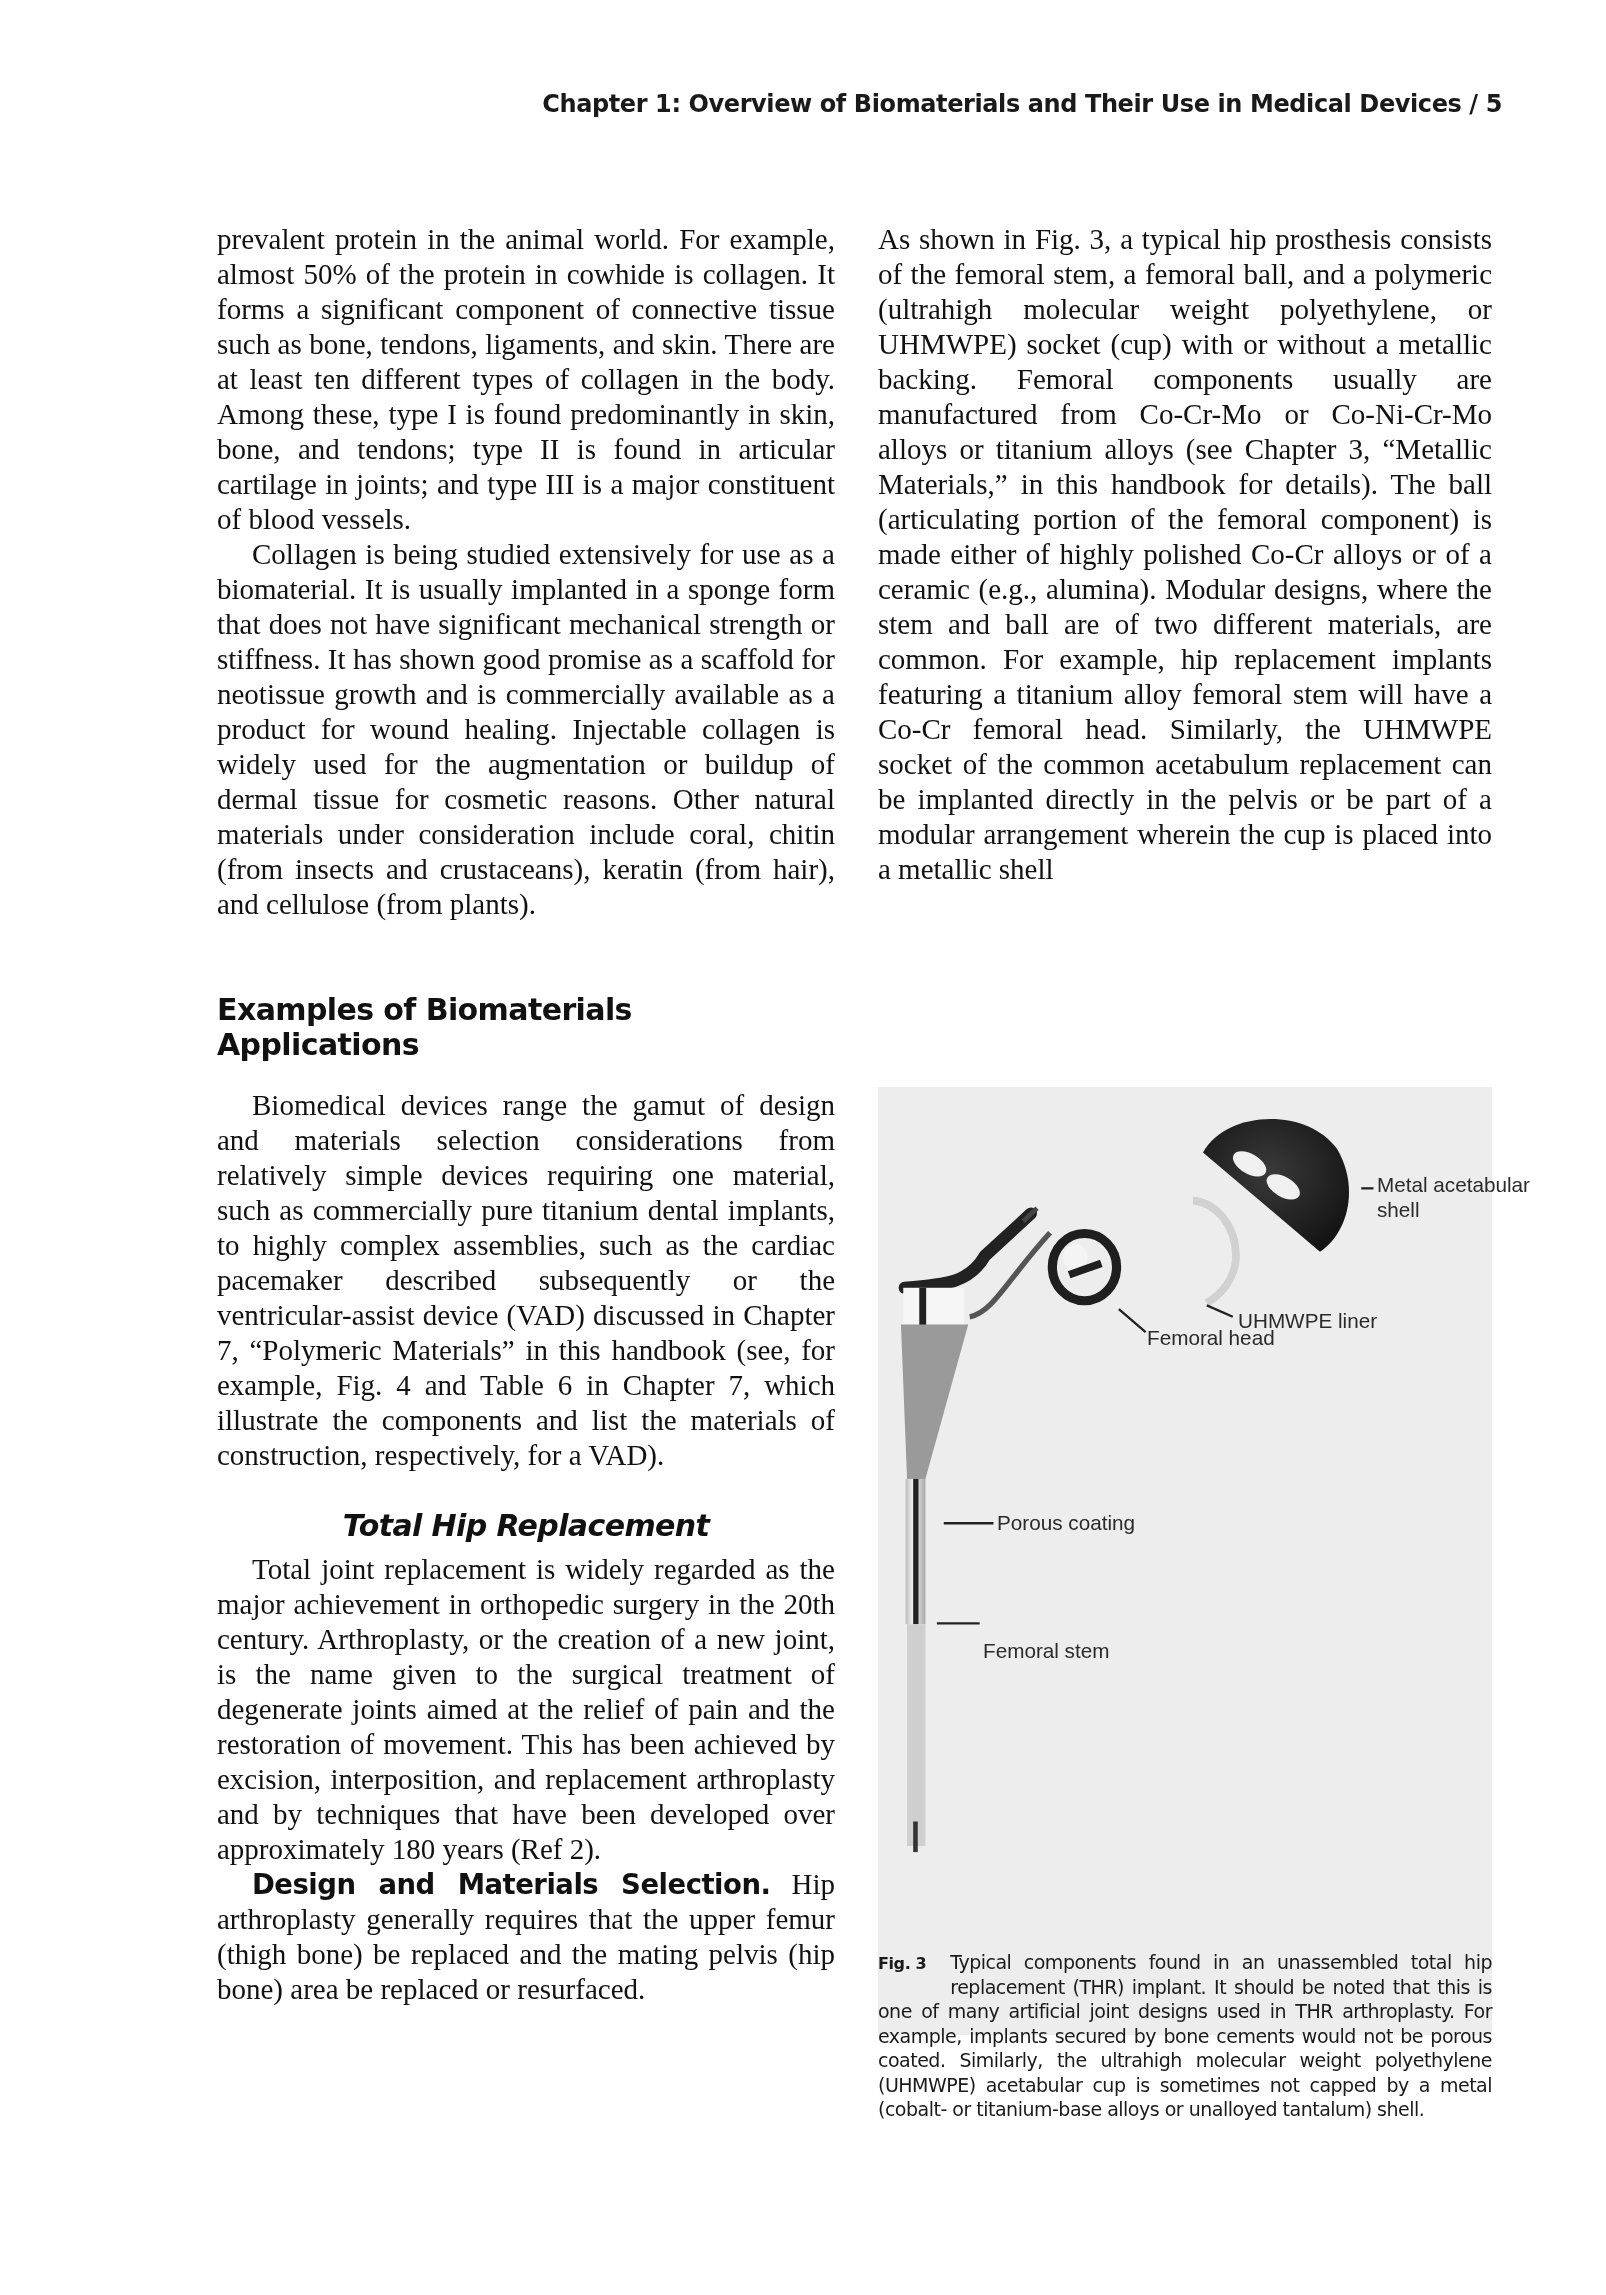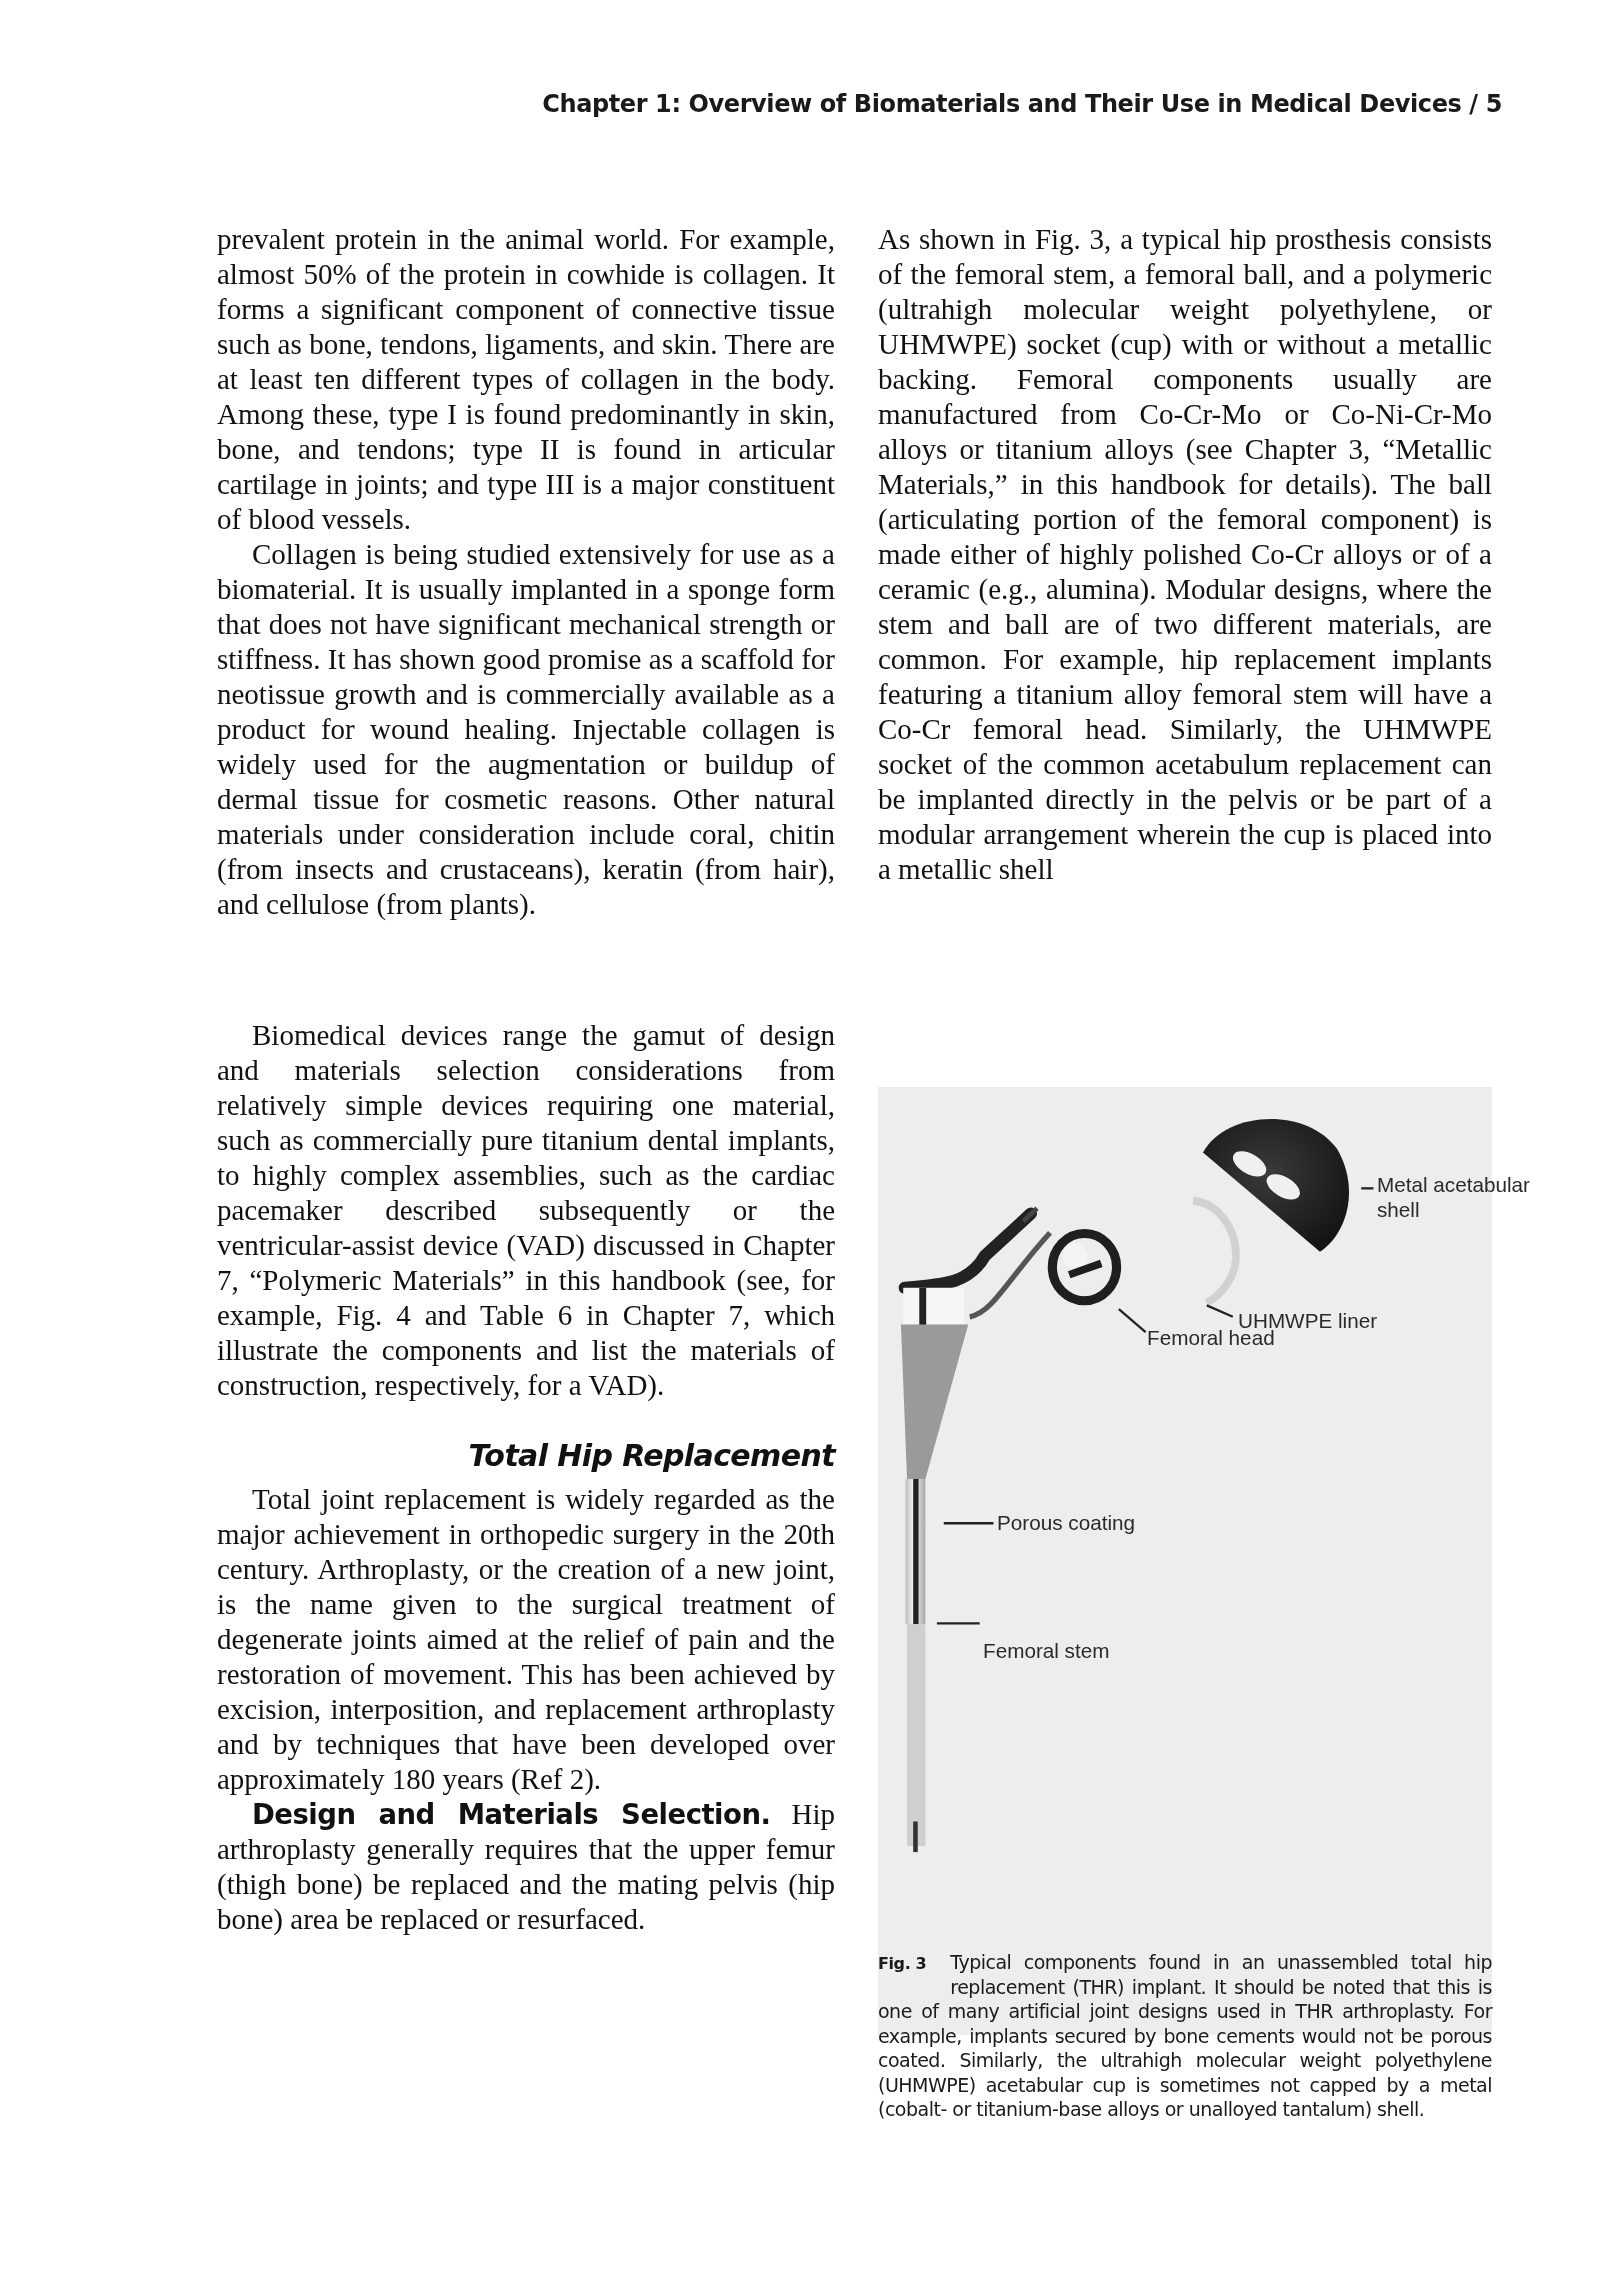--- a/index.html
+++ b/index.html
@@ -13,39 +13,40 @@
   .col p { margin: 0; }
   .ind { text-indent: 35px; }
   .left { left: 217px; width: 618px; top: 222px; }
   .right-text { left: 878px; width: 614px; top: 222px; }
   h2.sect {
     font-family: "DejaVu Sans", sans-serif; font-weight: bold; font-size: 30px;
     letter-spacing: -0.6px; margin: 0; line-height: 35px; text-align: left;
   }
   h3.subsect {
     font-family: "DejaVu Sans", sans-serif; font-weight: bold; font-style: italic; font-size: 30px;
-    letter-spacing: -0.6px; margin: 0; line-height: 35px; text-align: right;
+    letter-spacing: -0.6px; margin: 0; line-height: 35px; text-align: center;
   }
   .runin { font-family: "DejaVu Sans", sans-serif; font-weight: bold; font-size: 27.5px; letter-spacing: -0.5px; }
   .figure { position: absolute; left: 878px; top: 1087px; width: 614px; height: 948px; background: #ededed; }
   .figure svg { position: absolute; left: 0; top: 0; }
   .flabel { position: absolute; font-family: "Liberation Sans", sans-serif; font-size: 20.7px; color: #2a2a2a; line-height: 24.5px; white-space: nowrap; }
   .caption { position: absolute; left: 878px; top: 1950px; width: 614px; font-family: "DejaVu Sans", sans-serif; font-size: 19px; line-height: 24.5px; text-align: justify; color: #1a1a1a; letter-spacing: -0.5px; }
   .caption .figno { font-weight: bold; font-size: 16px; letter-spacing: -0.4px; float: left; margin-right: 24px; line-height: 27.5px; }
   .caption .captext { display: block; }
 </style>
 </head>
 <body>
 
 <div class="header">Chapter 1: Overview of Biomaterials and Their Use in Medical Devices  /  5</div>
 
 <div class="col left">
   <p>prevalent protein in the animal world. For example, almost 50% of the protein in cowhide is collagen. It forms a significant component of connective tissue such as bone, tendons, ligaments, and skin. There are at least ten different types of collagen in the body. Among these, type I is found predominantly in skin, bone, and tendons; type II is found in articular cartilage in joints; and type III is a major constituent of blood vessels.</p>
   <p class="ind">Collagen is being studied extensively for use as a biomaterial. It is usually implanted in a sponge form that does not have significant mechanical strength or stiffness. It has shown good promise as a scaffold for neotissue growth and is commercially available as a product for wound healing. Injectable collagen is widely used for the augmentation or buildup of dermal tissue for cosmetic reasons. Other natural materials under consideration include coral, chitin (from insects and crustaceans), keratin (from hair), and cellulose (from plants).</p>
   <div style="height:70px"></div>
+  <h2 class="sect">Examples of Biomaterials Applications</h2>
   <div style="height:26px"></div>
   <p class="ind">Biomedical devices range the gamut of design and materials selection considerations from relatively simple devices requiring one material, such as commercially pure titanium dental implants, to highly complex assemblies, such as the cardiac pacemaker described subsequently or the ventricular-assist device (VAD) discussed in Chapter 7, “Polymeric Materials” in this handbook (see, for example, Fig. 4 and Table 6 in Chapter 7, which illustrate the components and list the materials of construction, respectively, for a VAD).</p>
   <div style="height:35px"></div>
   <h3 class="subsect">Total Hip Replacement</h3>
   <div style="height:9.2px"></div>
   <p class="ind"><span>Total joint replacement is widely regarded as the major achievement in orthopedic surgery in the 20th century. Arthroplasty, or the creation of a new joint, is the name given to the surgical treatment of degenerate joints aimed at the relief of pain and the restoration of movement. This has been achieved by excision, interposition, and replacement arthroplasty and by techniques that have been developed over approximately 180 years (Ref 2).</span></p>
   <p class="ind"><span class="runin">Design and Materials Selection.</span> <span>Hip arthroplasty generally requires that the upper femur (thigh bone) be replaced and the mating pelvis (hip bone) area be replaced or resurfaced.</span></p>
 </div>
 
 <div class="col right-text">

